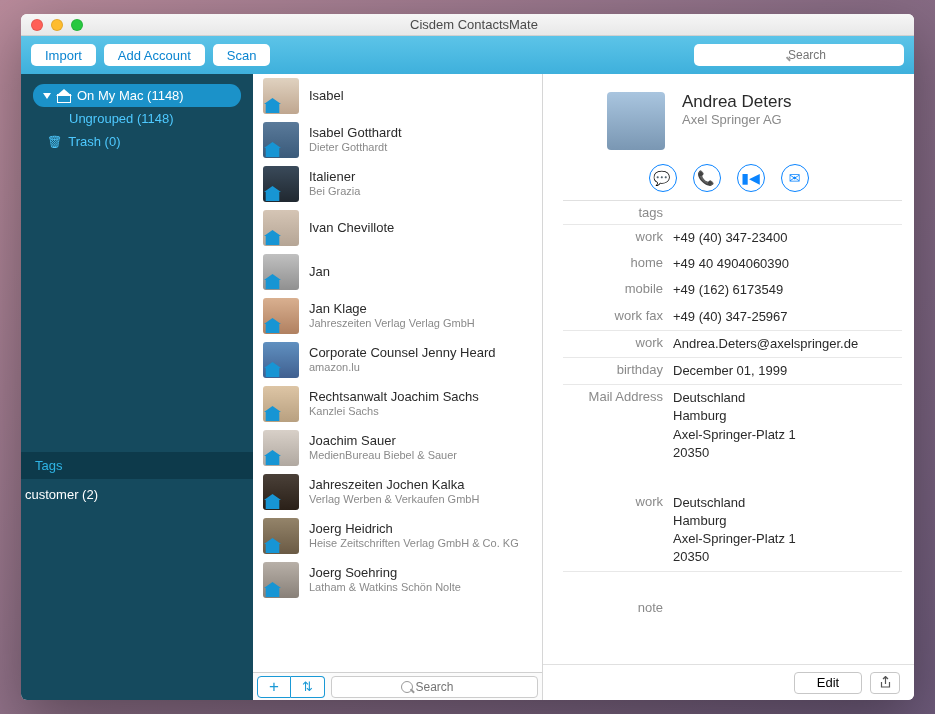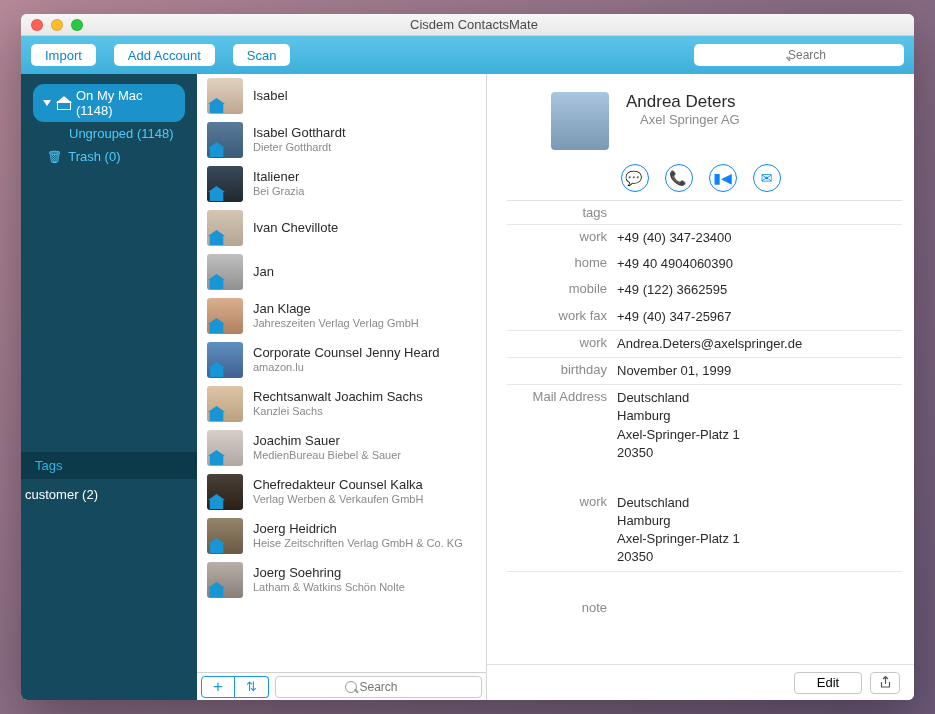--- a/index.html
+++ b/index.html
@@ -40,21 +40,21 @@
 .tl-yellow { background: #febc2e; border: 0.5px solid rgba(0,0,0,0.1); }
 .tl-green { background: #28c840; border: 0.5px solid rgba(0,0,0,0.1); }
 .title { position: absolute; left: 0; right: 0; text-align: center; font-size: 13px; color: #4a4a4a; padding-left: 13px; }
 
 .toolbar {
   height: 38px;
   background: linear-gradient(#5cc4e8, #3eb0dc);
   display: flex;
   align-items: center;
   padding: 0 10px;
-  gap: 18px;
+  gap: 8px;
 }
 .tbtn {
   background: #fff;
   color: #0a84d0;
   border: none;
   border-radius: 5px;
   padding: 4px 14px;
   font-size: 13px;
   cursor: pointer;
   height: 22px;
@@ -88,21 +88,21 @@
   position: absolute;
   left: 92px; top: 14px;
   width: 5px; height: 1.5px;
   background: #999;
   transform: rotate(45deg);
 }
 
 .content { flex: 1; display: flex; overflow: hidden; }
 
 .sidebar {
-  width: 176px;
+  width: 232px;
   background: #154a5e;
   color: #fff;
   display: flex;
   flex-direction: column;
   font-size: 13px;
 }
 .side-top { padding: 10px 6px 0; flex: 0 0 auto; }
 .side-row {
   display: flex;
   align-items: center;
@@ -214,21 +214,21 @@
   content: ""; position: absolute; left: 85px; top: 14px;
   width: 5px; height: 1.5px; background: #999; transform: rotate(45deg);
 }
 
 .detail { flex: 1; display: flex; flex-direction: column; overflow: auto; position: relative; }
 .detail-head { display: flex; gap: 17px; padding: 18px 0 10px 64px; }
 .detail-avatar {
   width: 58px; height: 58px; border-radius: 4px; background: linear-gradient(#a9c5df,#7a97b3);
 }
 .detail-name { font-size: 17px; color: #2a2a2a; }
-.detail-org { font-size: 13px; color: #8a8a8a; margin-left: 14px; }
+.detail-org { font-size: 13px; color: #8a8a8a; }
 
 .action-row { display: flex; gap: 16px; justify-content: center; padding: 4px 0 8px; }
 .abtn {
   width: 28px; height: 28px; border-radius: 50%; border: 1.5px solid #0a84ff;
   display: flex; align-items: center; justify-content: center; color: #0a84ff;
   background: #fff; cursor: pointer; font-size: 14px;
 }
 
 .detail-rows { border-top: 1px solid #e0e0e0; margin: 0 12px 0 20px; }
 .drow { display: flex; padding: 4px 0; font-size: 13px; border-bottom: 1px solid #e8e8e8; min-height: 24px; align-items: flex-start; }
@@ -357,21 +357,21 @@
         <div class="contact-row">
             <div class="avatar c11"></div>
             <div class="contact-text">
               <span class="cname">Joachim Sauer</span>
               <span class="csub">MedienBureau Biebel &amp; Sauer</span>
             </div>
           </div>
         <div class="contact-row">
             <div class="avatar c12"></div>
             <div class="contact-text">
-              <span class="cname">Chefredakteur Counsel Kalka</span>
+              <span class="cname">Jahreszeiten Jochen Kalka</span>
               <span class="csub">Verlag Werben &amp; Verkaufen GmbH</span>
             </div>
           </div>
         <div class="contact-row">
             <div class="avatar c13"></div>
             <div class="contact-text">
               <span class="cname">Joerg Heidrich</span>
               <span class="csub">Heise Zeitschriften Verlag GmbH &amp; Co. KG</span>
             </div>
           </div>
@@ -423,33 +423,33 @@
         <div class="drow noborder">
             <div class="dlabel">work</div>
             <div class="dval">+49 (40) 347-23400</div>
           </div>
         <div class="drow noborder">
             <div class="dlabel">home</div>
             <div class="dval">+49 40 4904060390</div>
           </div>
         <div class="drow noborder">
             <div class="dlabel">mobile</div>
-            <div class="dval">+49 (122) 3662595</div>
+            <div class="dval">+49 (162) 6173549</div>
           </div>
         <div class="drow">
             <div class="dlabel">work fax</div>
             <div class="dval">+49 (40) 347-25967</div>
           </div>
         <div class="drow">
             <div class="dlabel">work</div>
             <div class="dval">Andrea.Deters@axelspringer.de</div>
           </div>
         <div class="drow">
             <div class="dlabel">birthday</div>
-            <div class="dval">November 01, 1999</div>
+            <div class="dval">December 01, 1999</div>
           </div>
         <div class="drow noborder">
             <div class="dlabel">Mail Address</div>
             <div class="dval">Deutschland
 Hamburg
 Axel-Springer-Platz 1
 20350</div>
           </div>
         <div class="drow noborder" style="height:10px"></div>
         <div class="drow">

